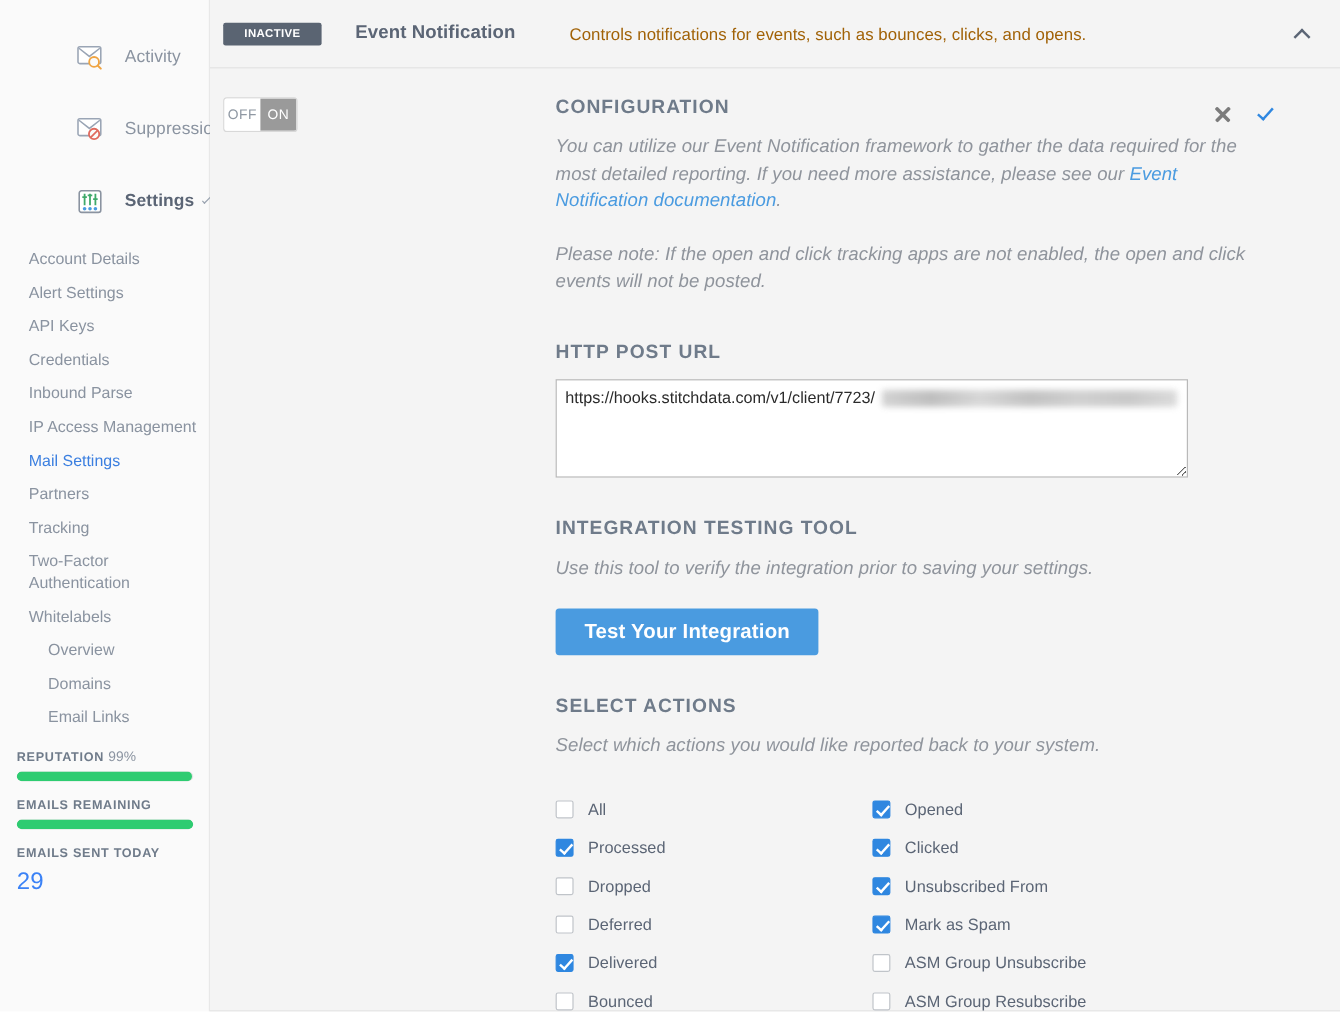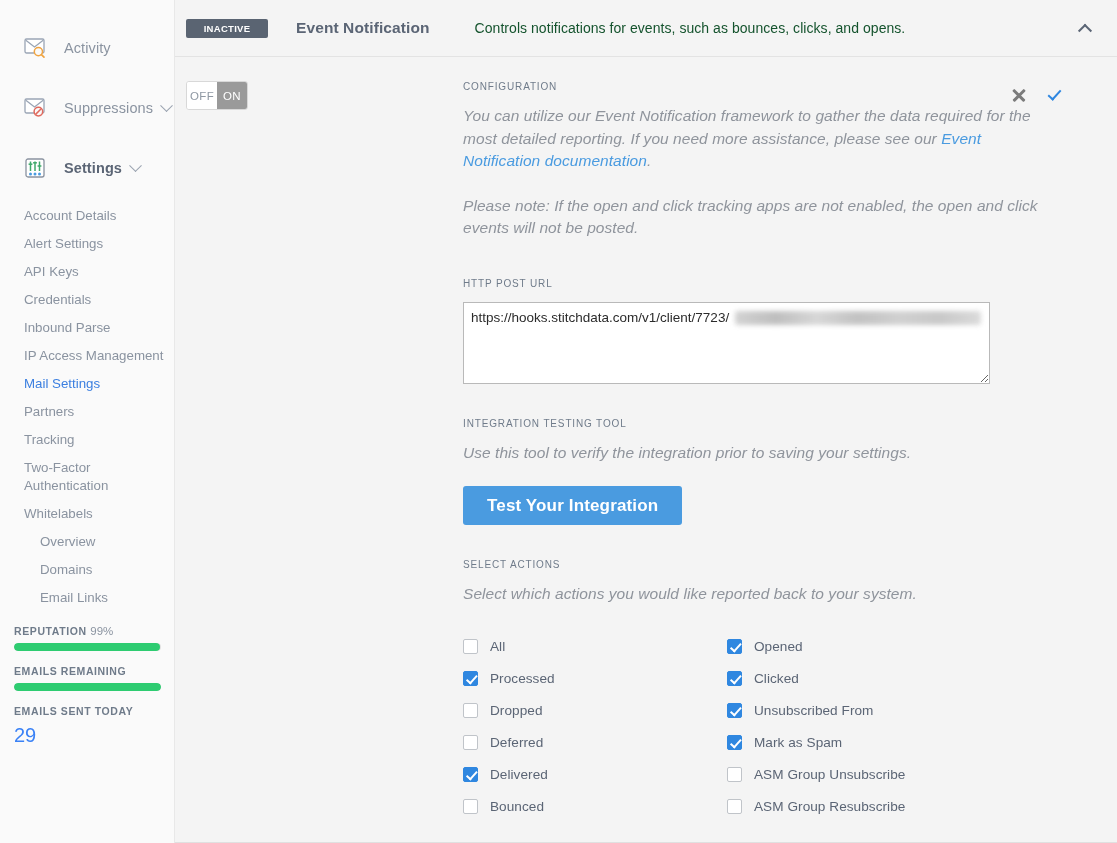--- a/index.html
+++ b/index.html
@@ -12,21 +12,21 @@
   .app { display: flex; width: 1117px; height: 843px; }
 
   
   .sidebar {
     width: 175px; height: 843px;
     background: #fafafa;
     border-right: 1px solid #e8e8e8;
     position: relative;
     flex: 0 0 175px;
   }
-  .nav-top { padding-top: 28px; }
+  .nav-top { padding-top: 28px; padding-left: 40px; }
   .nav-main {
     display: flex; align-items: center;
     height: 40px; padding-left: 24px;
     cursor: pointer;
   }
   .nav-main .ico { width: 26px; height: 22px; flex: 0 0 26px; margin-right: 14px; }
   .nav-main .lbl {
     font-size: 14.5px; color: #8a93a0; letter-spacing: .1px;
   }
   .nav-main.active .lbl { color: #5b6575; font-weight: bold; }
@@ -76,21 +76,21 @@
     background: #5a6472; color: #ffffff;
     font-size: 9.5px; font-weight: bold; letter-spacing: .3px;
     padding: 4px 0; width: 82px; text-align: center;
     border-radius: 2px;
   }
   .hdr-title {
     font-size: 15.5px; font-weight: bold; color: #5b6575;
     margin-left: 28px; letter-spacing: .1px;
   }
   .hdr-desc {
-    font-size: 14px; color: #14532d; margin-left: 45px; letter-spacing: .05px;
+    font-size: 14px; color: #a16207; margin-left: 45px; letter-spacing: .05px;
   }
   .collapse-btn {
     margin-left: auto; margin-right: 20px;
     width: 26px; height: 26px; display: flex; align-items: center; justify-content: center;
     cursor: pointer;
   }
   .collapse-btn i {
     display: block; width: 10px; height: 10px;
     border-left: 2px solid #5b6575; border-top: 2px solid #5b6575;
     transform: rotate(45deg) translate(2px, 2px);
@@ -107,21 +107,21 @@
     font-size: 11.5px; letter-spacing: .4px;
     display: flex; align-items: center; justify-content: center;
     width: 30px; height: 100%; text-align: center;
   }
   .toggle .off { color: #8f98a3; background: #fff; }
   .toggle .on { color: #ffffff; background: #9a9a9a; }
 
   .right-col { flex: 1 1 auto; padding-right: 56px; position: relative; }
 
   .section-title {
-    font-size: 10px; font-weight: normal; color: #6f7b8a;
+    font-size: 16px; font-weight: bold; color: #6f7b8a;
     letter-spacing: .85px; margin-bottom: 13px;
   }
   .para {
     font-size: 15.5px; font-style: italic; color: #8f949c;
     line-height: 22.5px; letter-spacing: .05px;
   }
   .para a { color: #4a9be0; text-decoration: none; }
   .para.note { margin-top: 22px; }
 
   .actions-topright {

